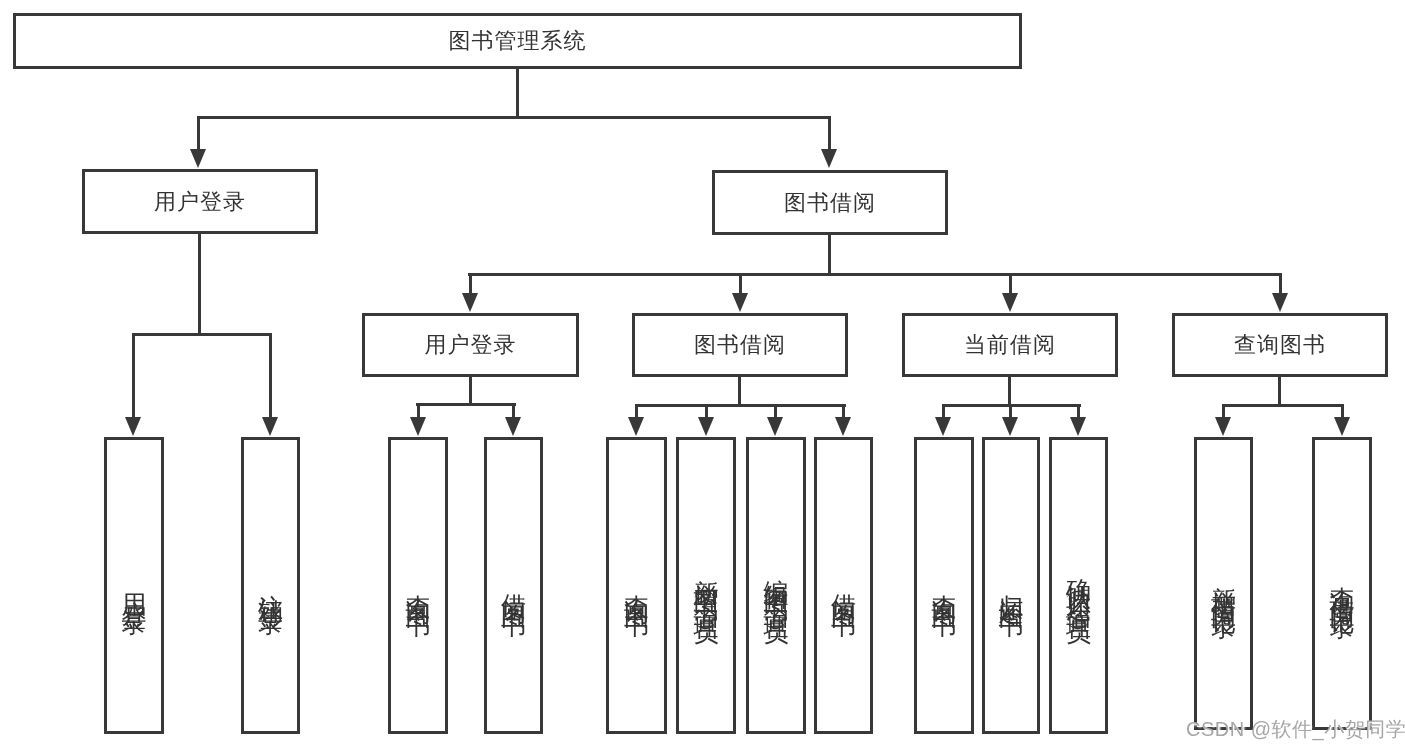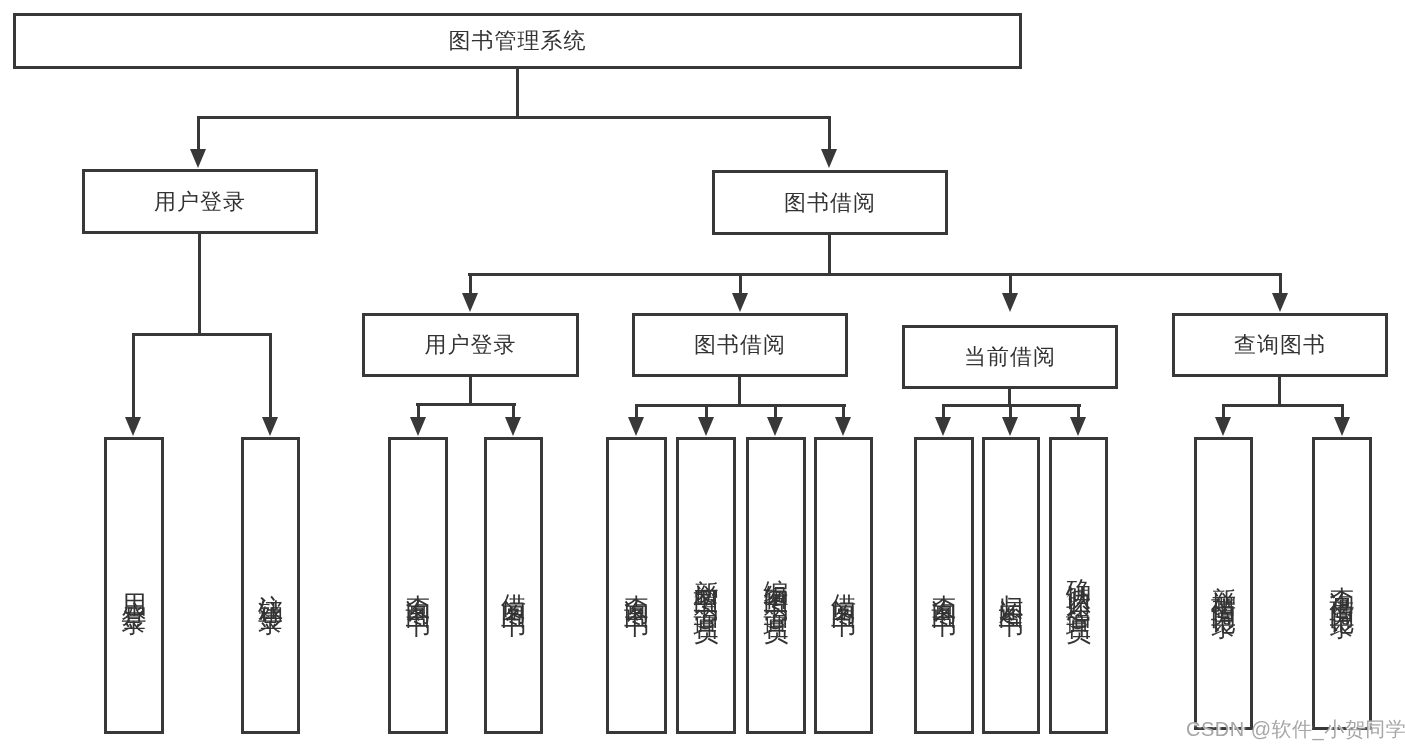--- a/index.html
+++ b/index.html
@@ -24,21 +24,21 @@
   .box.v{
     writing-mode:vertical-rl;text-orientation:mixed;
     font-size:25px;letter-spacing:6px;line-height:1;
   }
   
   #n-root       {left:13px;  top:13px;  width:1009px;height:56px;}
   #n-user-login {left:82px;  top:169px; width:236px; height:65px;}
   #n-book-mgmt  {left:712px; top:170px; width:236px; height:65px;}
   #n-new-rec    {left:362px; top:313px; width:217px; height:64px;}
   #n-book-borrow{left:632px; top:313px; width:216px; height:64px;}
-  #n-current    {left:902px; top:313px; width:216px; height:64px;margin-top:12px;}
+  #n-current    {left:902px; top:313px; width:216px; height:64px;}
   #n-record     {left:1172px;top:313px; width:216px; height:64px;}
   .leaf{top:437px;height:297px;}
   #l-ul-login   {left:104px; width:60px;}
   #l-ul-logout  {left:241px; width:59px;}
   #l-nr-query   {left:388px; width:60px;}
   #l-nr-borrow  {left:484px; width:59px;}
   #l-bb-query   {left:606px; width:61px;}
   #l-bb-add     {left:676px; width:60px;}
   #l-bb-edit    {left:746px; width:60px;}
   #l-bb-borrow  {left:814px; width:59px;}

